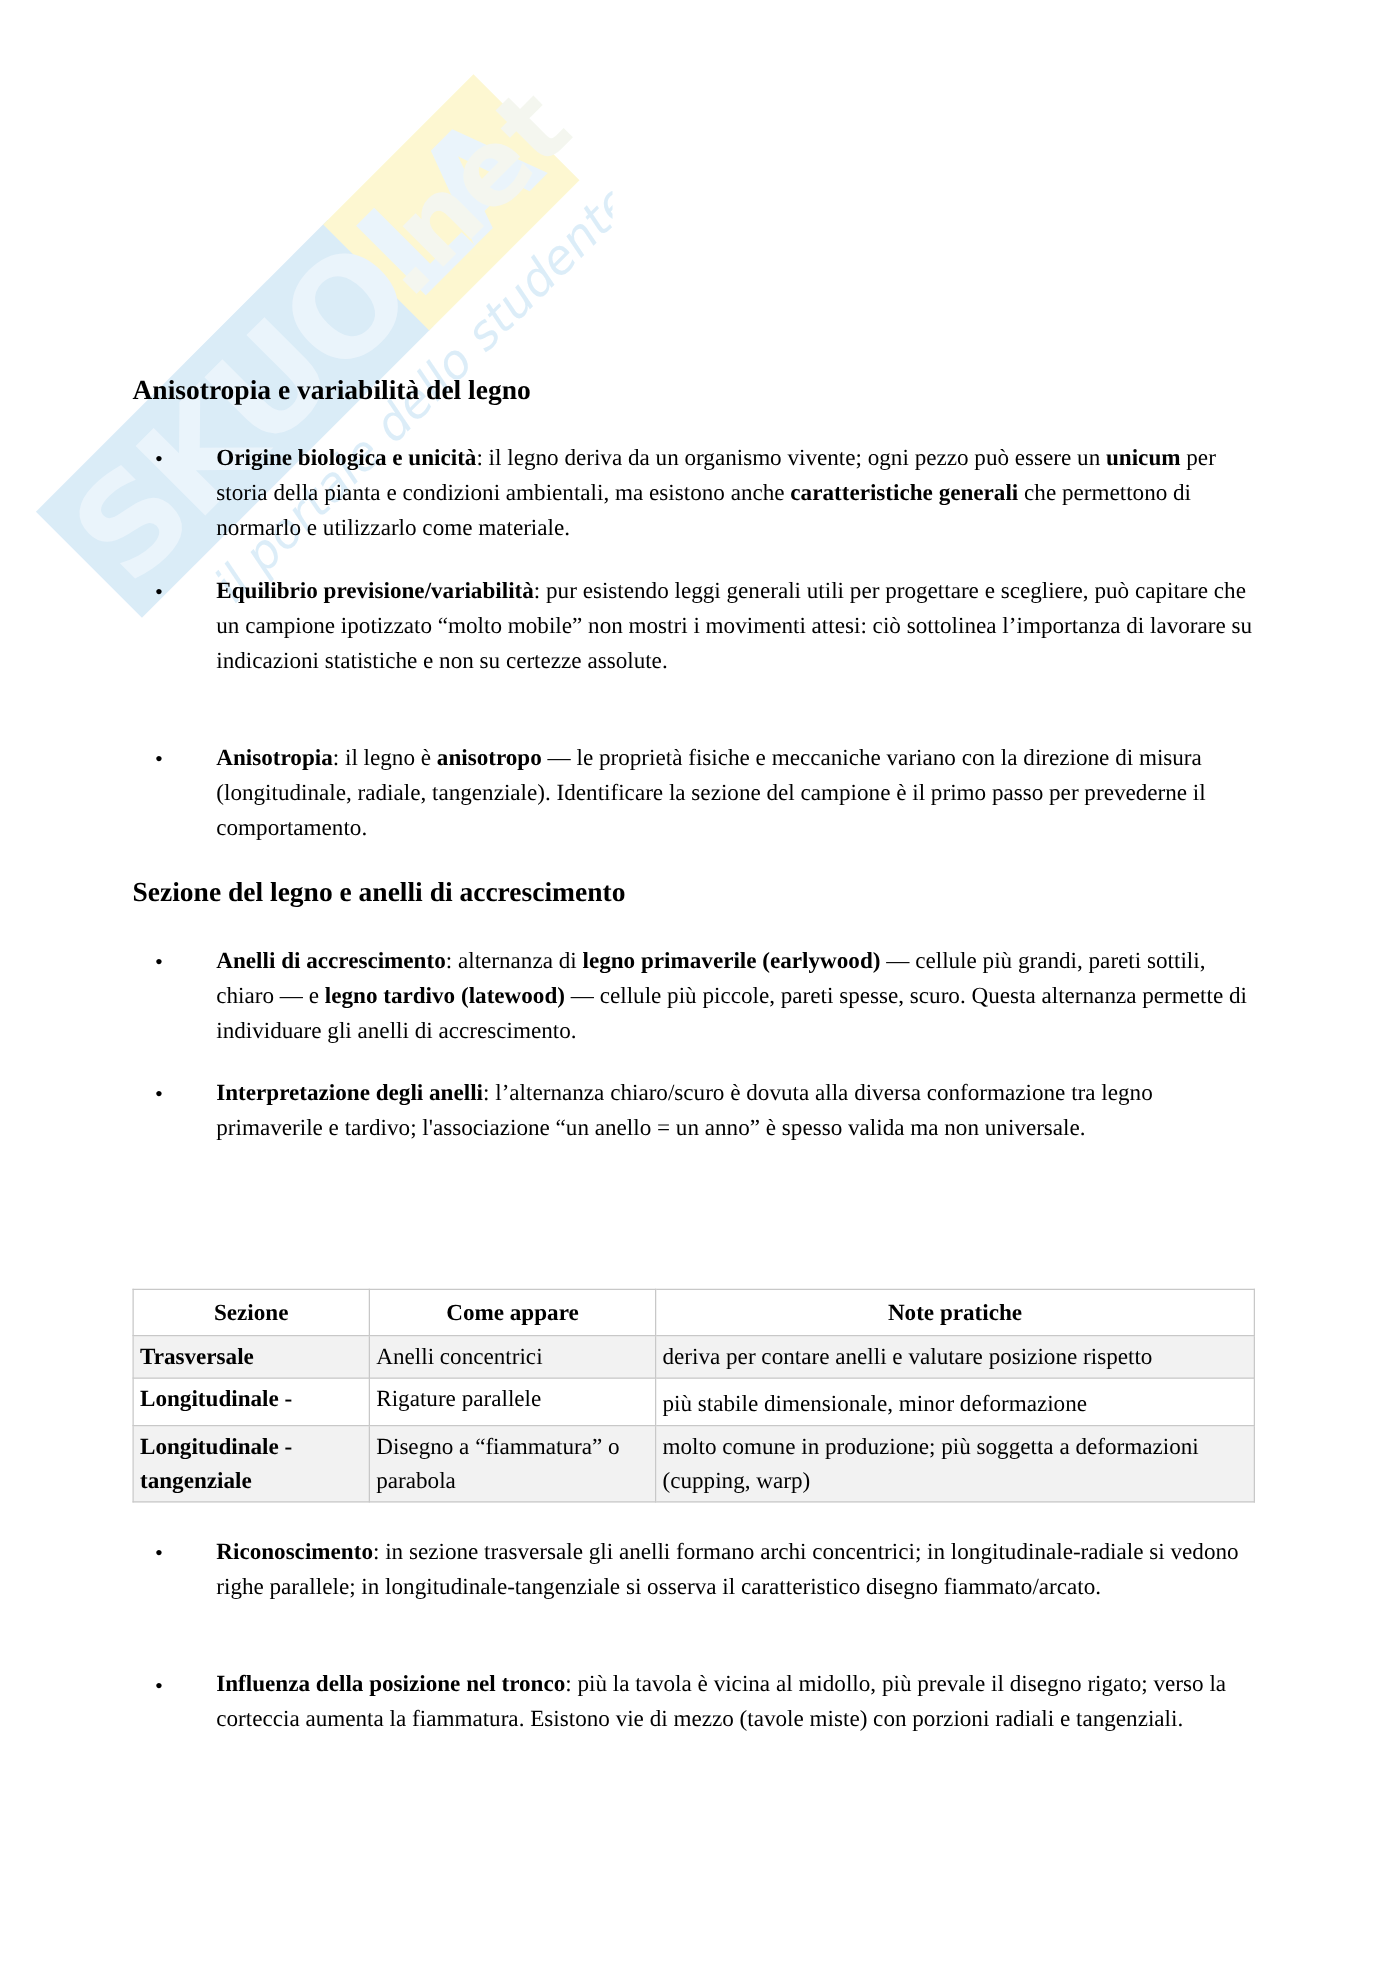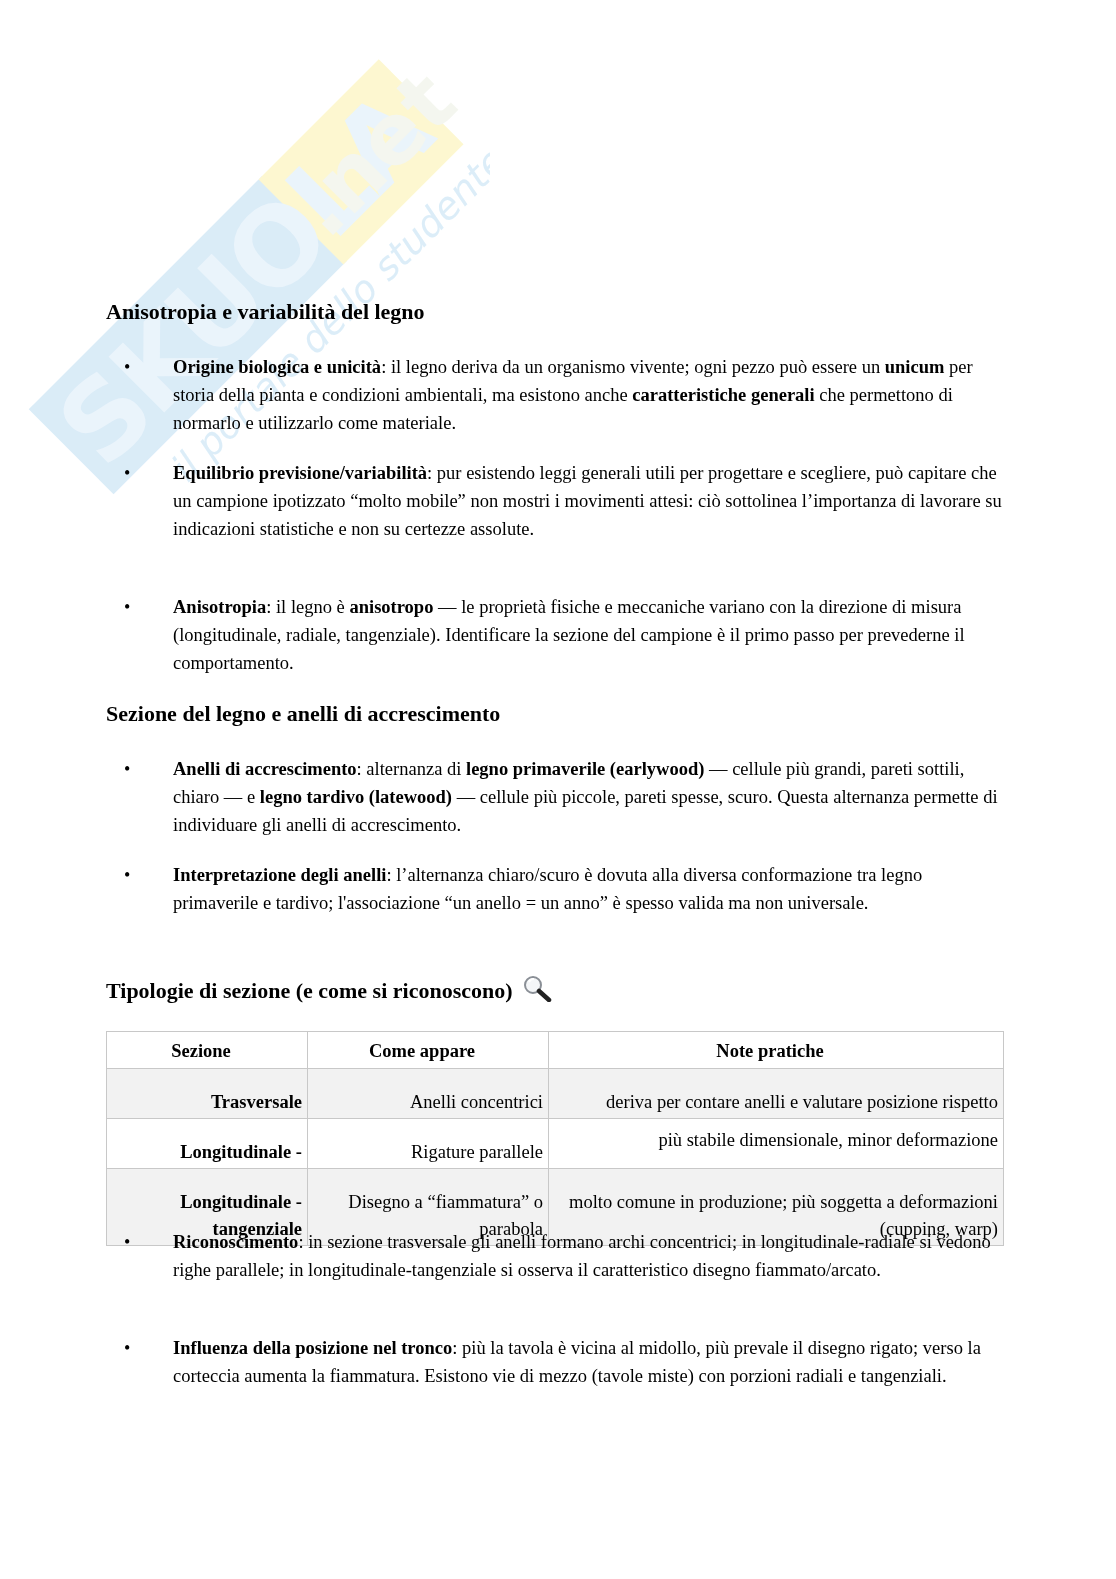--- a/index.html
+++ b/index.html
@@ -33,23 +33,23 @@
   .bullet-item .text { margin-left: 67px; }
   b { font-weight: bold; }
 
   .mag { display: inline-block; vertical-align: -4px; margin-left: 4px; }
 
   table.sez {
     position: absolute; left: 106px; top: 1031px; width: 898px;
     border-collapse: collapse; font-size: 18.5px; line-height: 27px;
   }
   table.sez th, table.sez td {
-    border: 1px solid #c8c8c8; padding: 20px 5px 2px 5px; vertical-align: top; text-align: right;
+    border: 1px solid #c8c8c8; padding: 4px 5px 2px 5px; vertical-align: top; text-align: left;
   }
-  table.sez th { text-align: center; font-weight: bold; background: #ffffff; padding: 6px 17px 3px 5px; }
+  table.sez th { text-align: center; font-weight: bold; background: #ffffff; padding: 6px 5px 3px 5px; }
   table.sez tbody tr { background: #f2f2f2; }
   table.sez tbody tr:nth-child(2) { background: #ffffff; }
   table.sez td.c1 { font-weight: bold; }
   .col1 { width: 178px; }
   .col2 { width: 218px; }
 </style>
 </head>
 <body>
 
 <svg class="watermark" viewBox="0 0 470 470" xmlns="http://www.w3.org/2000/svg">
@@ -87,30 +87,20 @@
   <div class="bullet-item" style="top:755px">
     <span class="dot">•</span>
     <div class="text"><b>Anelli di accrescimento</b><span>: alternanza di </span><b>legno primaverile (earlywood)</b><span> — cellule più grandi, pareti sottili, chiaro — e </span><b>legno tardivo (latewood)</b><span> — cellule più piccole, pareti spesse, scuro. Questa alternanza permette di individuare gli anelli di accrescimento.</span></div>
   </div>
 
   <div class="bullet-item" style="top:861px">
     <span class="dot">•</span>
     <div class="text"><b>Interpretazione degli anelli</b><span>: l’alternanza chiaro/scuro è dovuta alla diversa conformazione tra legno primaverile e tardivo; l'associazione “un anello = un anno” è spesso valida ma non universale.</span></div>
   </div>
 
-  <div class="h2" style="top:974px">
-    <span>Tipologie di sezione (e come si riconoscono)</span>
-    <span class="mag">
-      <svg width="30" height="28" viewBox="0 0 30 28" xmlns="http://www.w3.org/2000/svg">
-        <circle cx="11" cy="11" r="8" fill="#f4f6f8" stroke="#8a8f96" stroke-width="2"></circle>
-        <path d="M7 8 A5 5 0 0 1 12 5" stroke="#ffffff" stroke-width="2" fill="none"></path>
-        <line x1="17" y1="17" x2="27" y2="26" stroke="#222" stroke-width="4.5" stroke-linecap="round"></line>
-      </svg>
-    </span>
-  </div>
 
   <table class="sez">
     <thead>
       <tr>
         <th class="col1">Sezione</th>
         <th class="col2">Come appare</th>
         <th>Note pratiche</th>
       </tr>
     </thead>
     <tbody>

